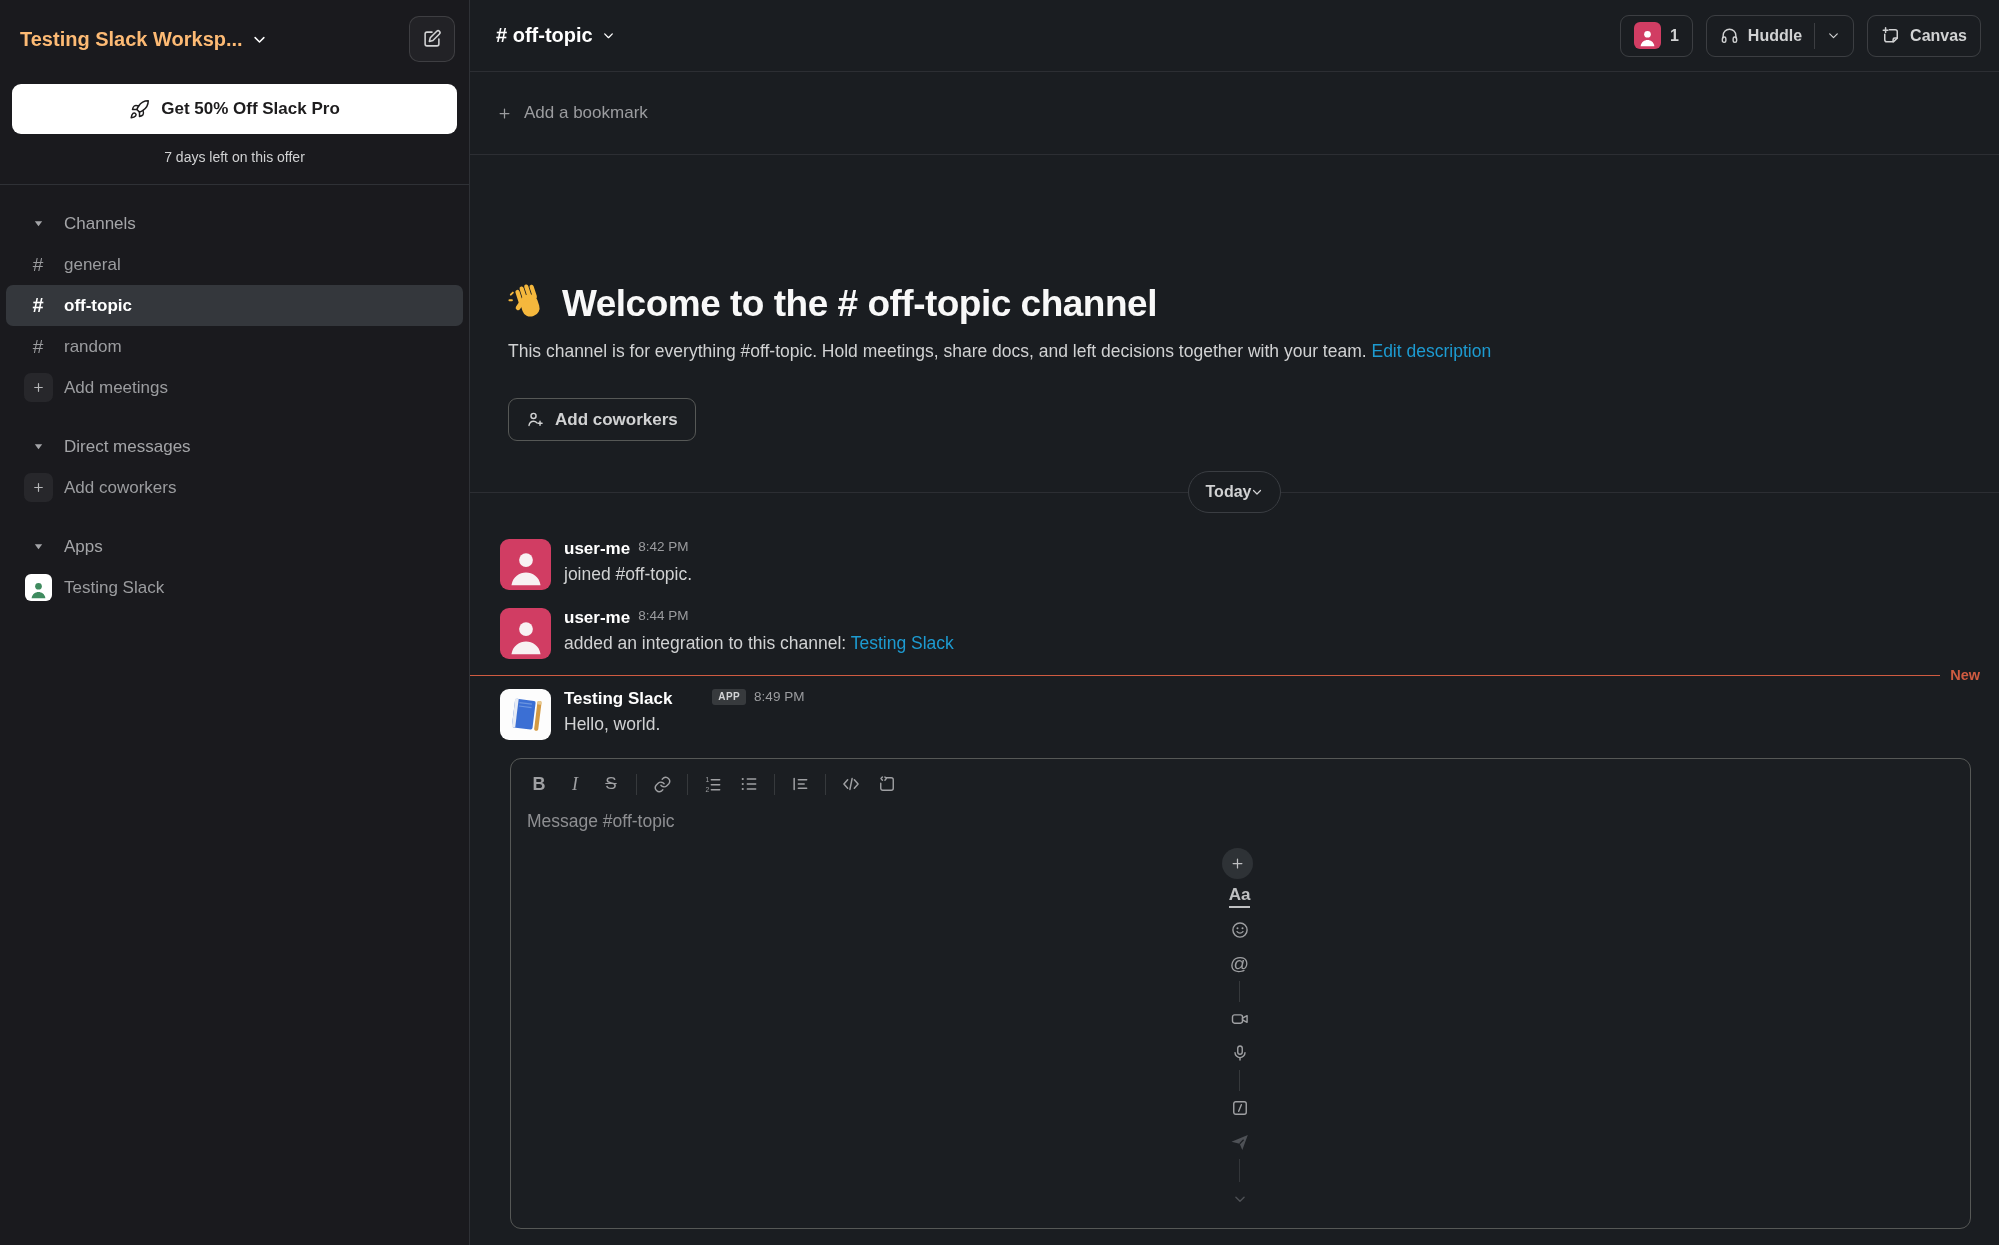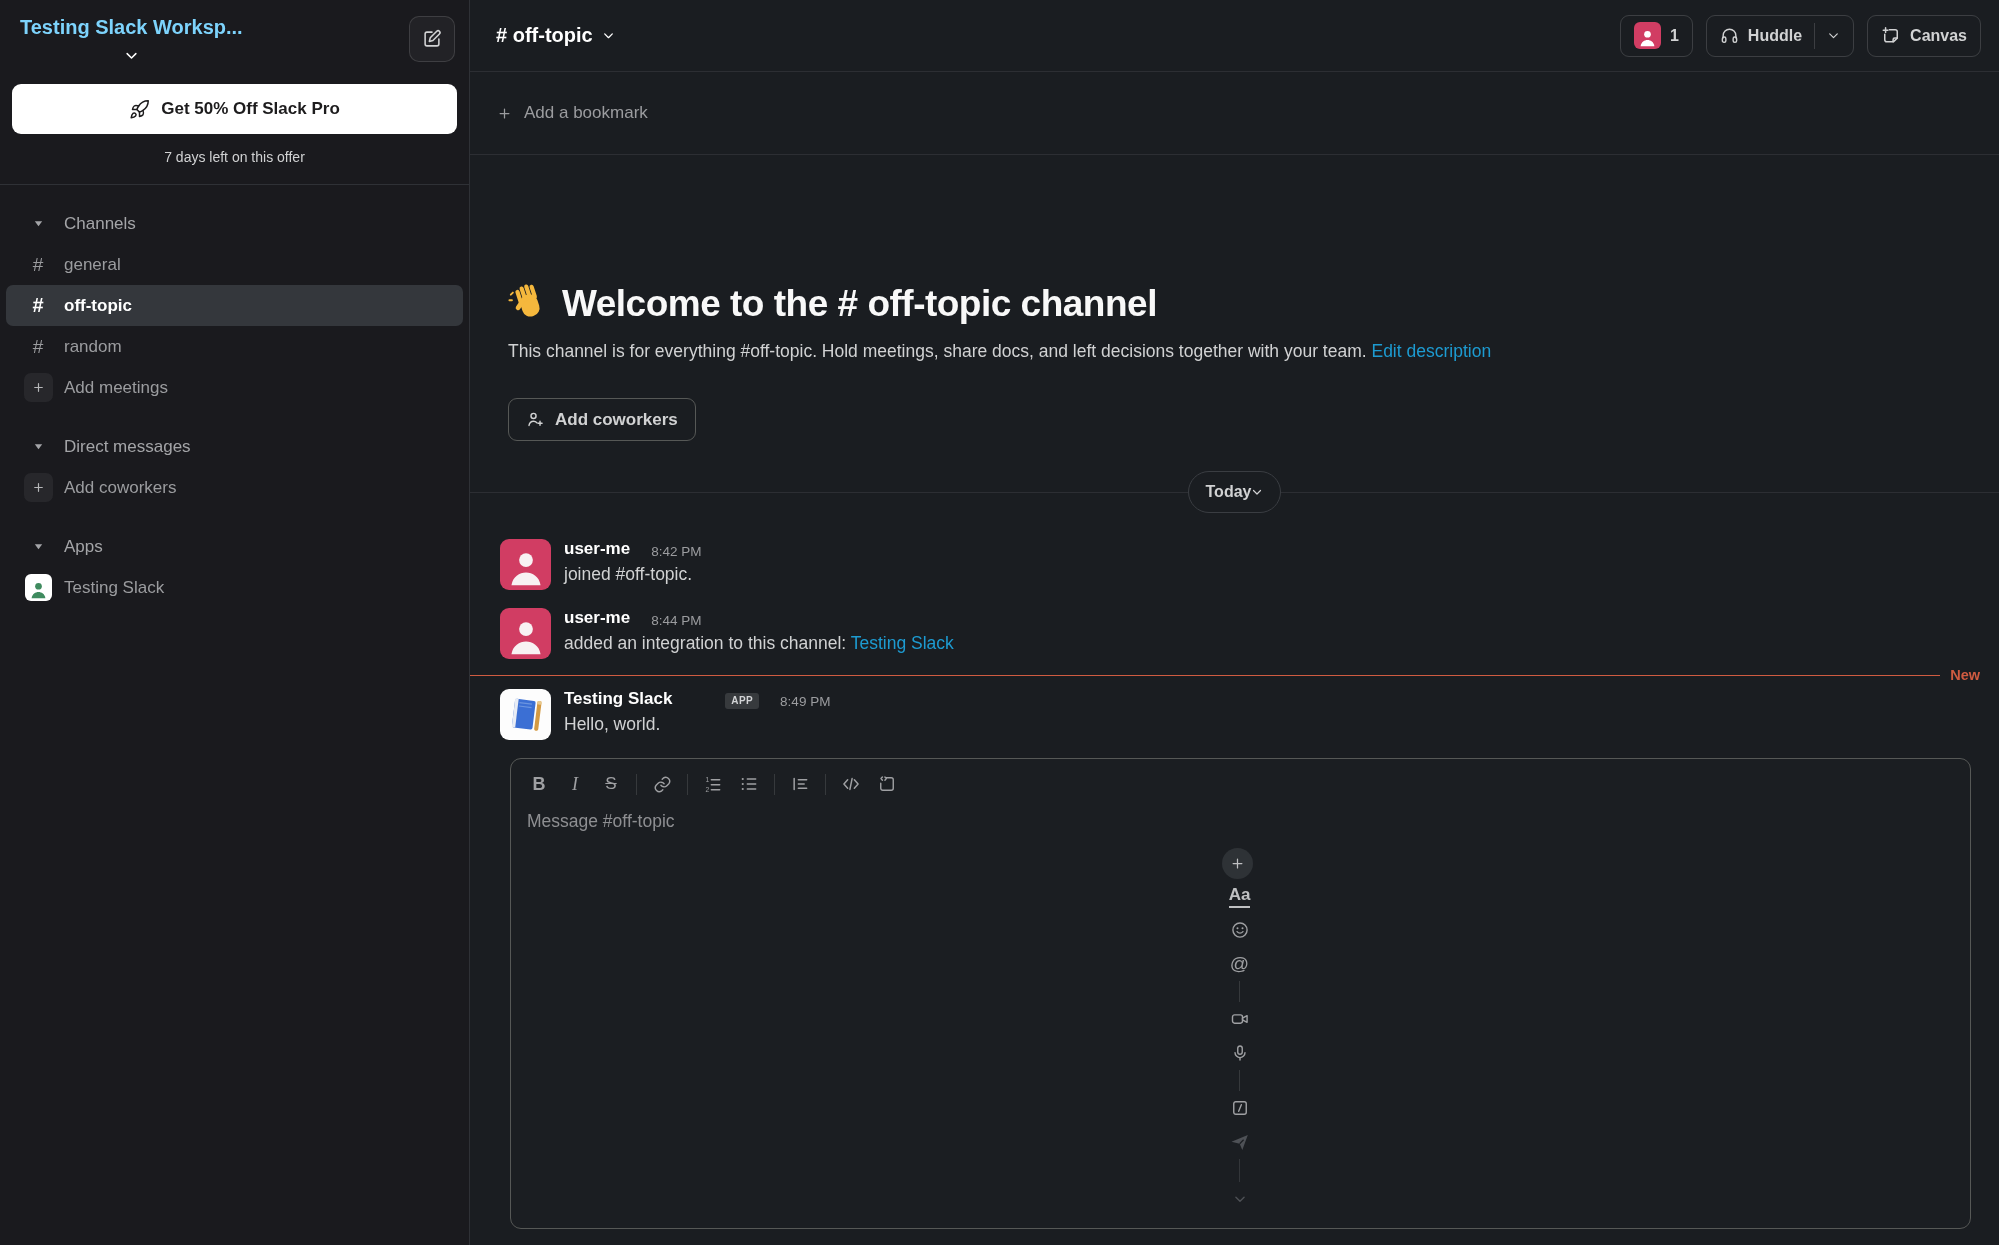--- a/index.html
+++ b/index.html
@@ -10,21 +10,21 @@
     font-family:"Liberation Sans", sans-serif;
     overflow:hidden;
   }
   button { background:transparent; border:none; color:inherit; font-family:inherit; cursor:pointer; }
   svg { display:block; }
   .app { display:flex; width:100%; height:100%; }
 
   
   .sidebar { width:470px; flex:none; background:#1a1a1e; border-right:1px solid #2f3136; display:flex; flex-direction:column; }
   .ws-header { height:68px; display:flex; align-items:center; justify-content:space-between; padding:10px 14px 0 20px; }
-  .ws-name { display:flex; align-items:center; gap:9px; color:#7dd3fc; font-size:20px; font-weight:bold;flex-direction:column; }
+  .ws-name { display:flex; align-items:center; gap:9px; color:#fdba74; font-size:20px; font-weight:bold; }
   .compose-btn { width:46px; height:46px; border:1px solid rgba(255,255,255,0.13); background:rgba(255,255,255,0.04); border-radius:10px; display:flex; align-items:center; justify-content:center; color:#d1d2d3; }
   .pro-block { padding:16px 12px 0; border-bottom:1px solid #2f3136; }
   .pro-btn { width:100%; height:50px; background:#ffffff; color:#1d1c1d; border-radius:9px; font-size:17px; font-weight:bold; display:flex; align-items:center; justify-content:center; gap:11px; }
   .pro-note { text-align:center; font-size:14px; color:#d1d2d3; margin:15px 0 19px; }
   .nav { padding:18px 0 0; font-size:17px; }
   .nav-row { height:41px; display:flex; align-items:center; padding-left:14px; margin:0 6px; border-radius:7px; color:#9b9c9f; }
   .nav-row .lead { width:36px; flex:none; display:flex; align-items:center; justify-content:center; margin-right:8px; }
   .nav-row.selected { background:#34373c; color:#fff; font-weight:bold; }
   .nav-row.section { color:#a4a5a8; }
   .hash-glyph { font-size:19px; }
@@ -50,21 +50,21 @@
   .desc { font-size:17.5px; color:#d1d2d3; margin-bottom:36px; }
   .desc a, .msg-link { color:#1d9bd1; text-decoration:none; }
   .add-cow { height:43px; border:1px solid #565856; border-radius:9px; padding:0 17px; display:inline-flex; align-items:center; gap:10px; color:#d1d2d3; font-size:17px; font-weight:bold; }
   .day-divider { position:relative; height:42px; flex:none; display:flex; align-items:center; justify-content:center; margin-bottom:18px; }
   .day-divider .line { position:absolute; left:0; right:0; top:50%; height:1px; background:#2c2e33; }
   .day-pill { position:relative; height:42px; padding:0 17px; background:#1a1d21; border:1px solid #3a3d42; border-radius:24px; display:flex; align-items:center; color:#d1d2d3; font-size:16px; font-weight:bold; }
   .msg { display:flex; gap:13px; padding:8px 20px 10px 30px; }
   .avatar { width:51px; height:51px; border-radius:9px; flex:none; display:flex; align-items:flex-end; justify-content:center; overflow:hidden; }
   .avatar.pink { background:#d13d63; }
   .avatar.app-book { background:#fdfdfd; align-items:center; }
-  .msg-head { display:flex; align-items:flex-end; gap:21px; }
+  .msg-head { display:flex; align-items:flex-start; gap:8px; }
   .msg-author { color:#fff; font-size:17px; font-weight:bold; }
   .msg-time { color:#9b9c9f; font-size:13.5px; }
   .app-badge { background:rgba(255,255,255,0.13); color:#d3d4d6; font-size:10px; font-weight:bold; letter-spacing:0.4px; padding:2px 6px 3px; border-radius:3px;margin-left:32px; }
   .msg-text { font-size:17.5px; color:#d1d2d3; margin-top:5px; }
   .new-divider { display:flex; align-items:center; height:12px; flex:none; }
   .new-divider .line { flex:1; height:1px; background:#cf5b41; }
   .new-label { color:#cf5b41; font-size:14.5px; font-weight:bold; margin:0 19px 0 10px; }
 
   
   .composer { flex:none; margin:8px 28px 16px 40px; border:1px solid #565856; border-radius:11px; background:#1b1e22; }

